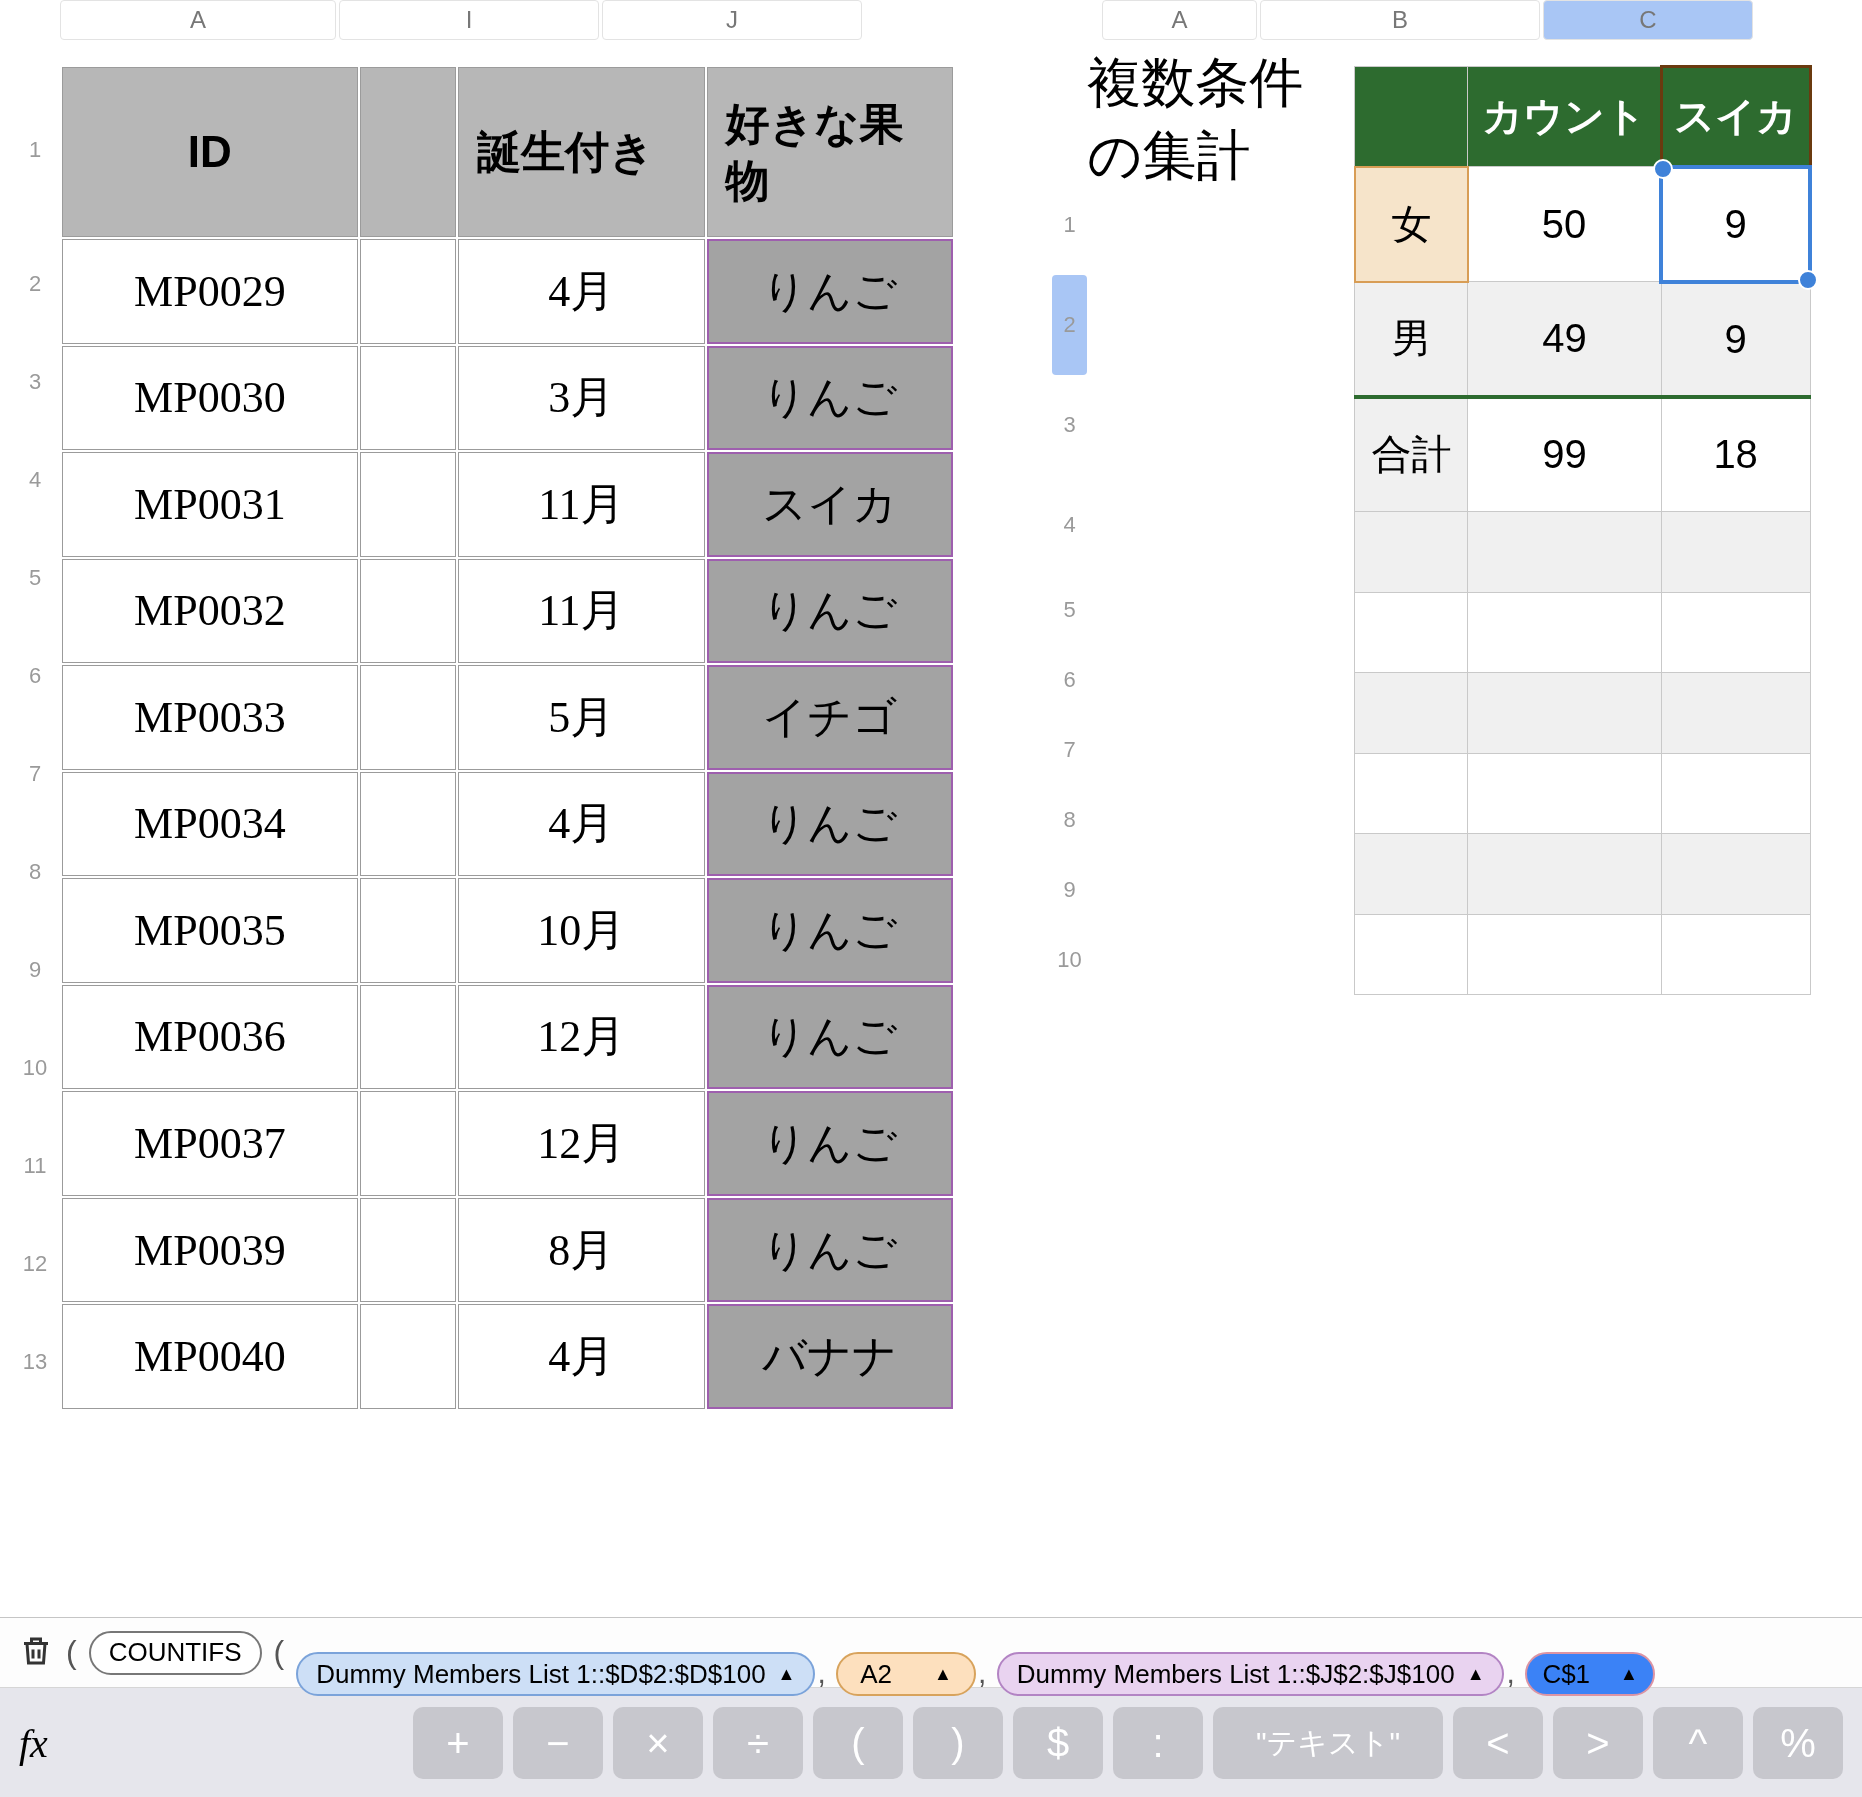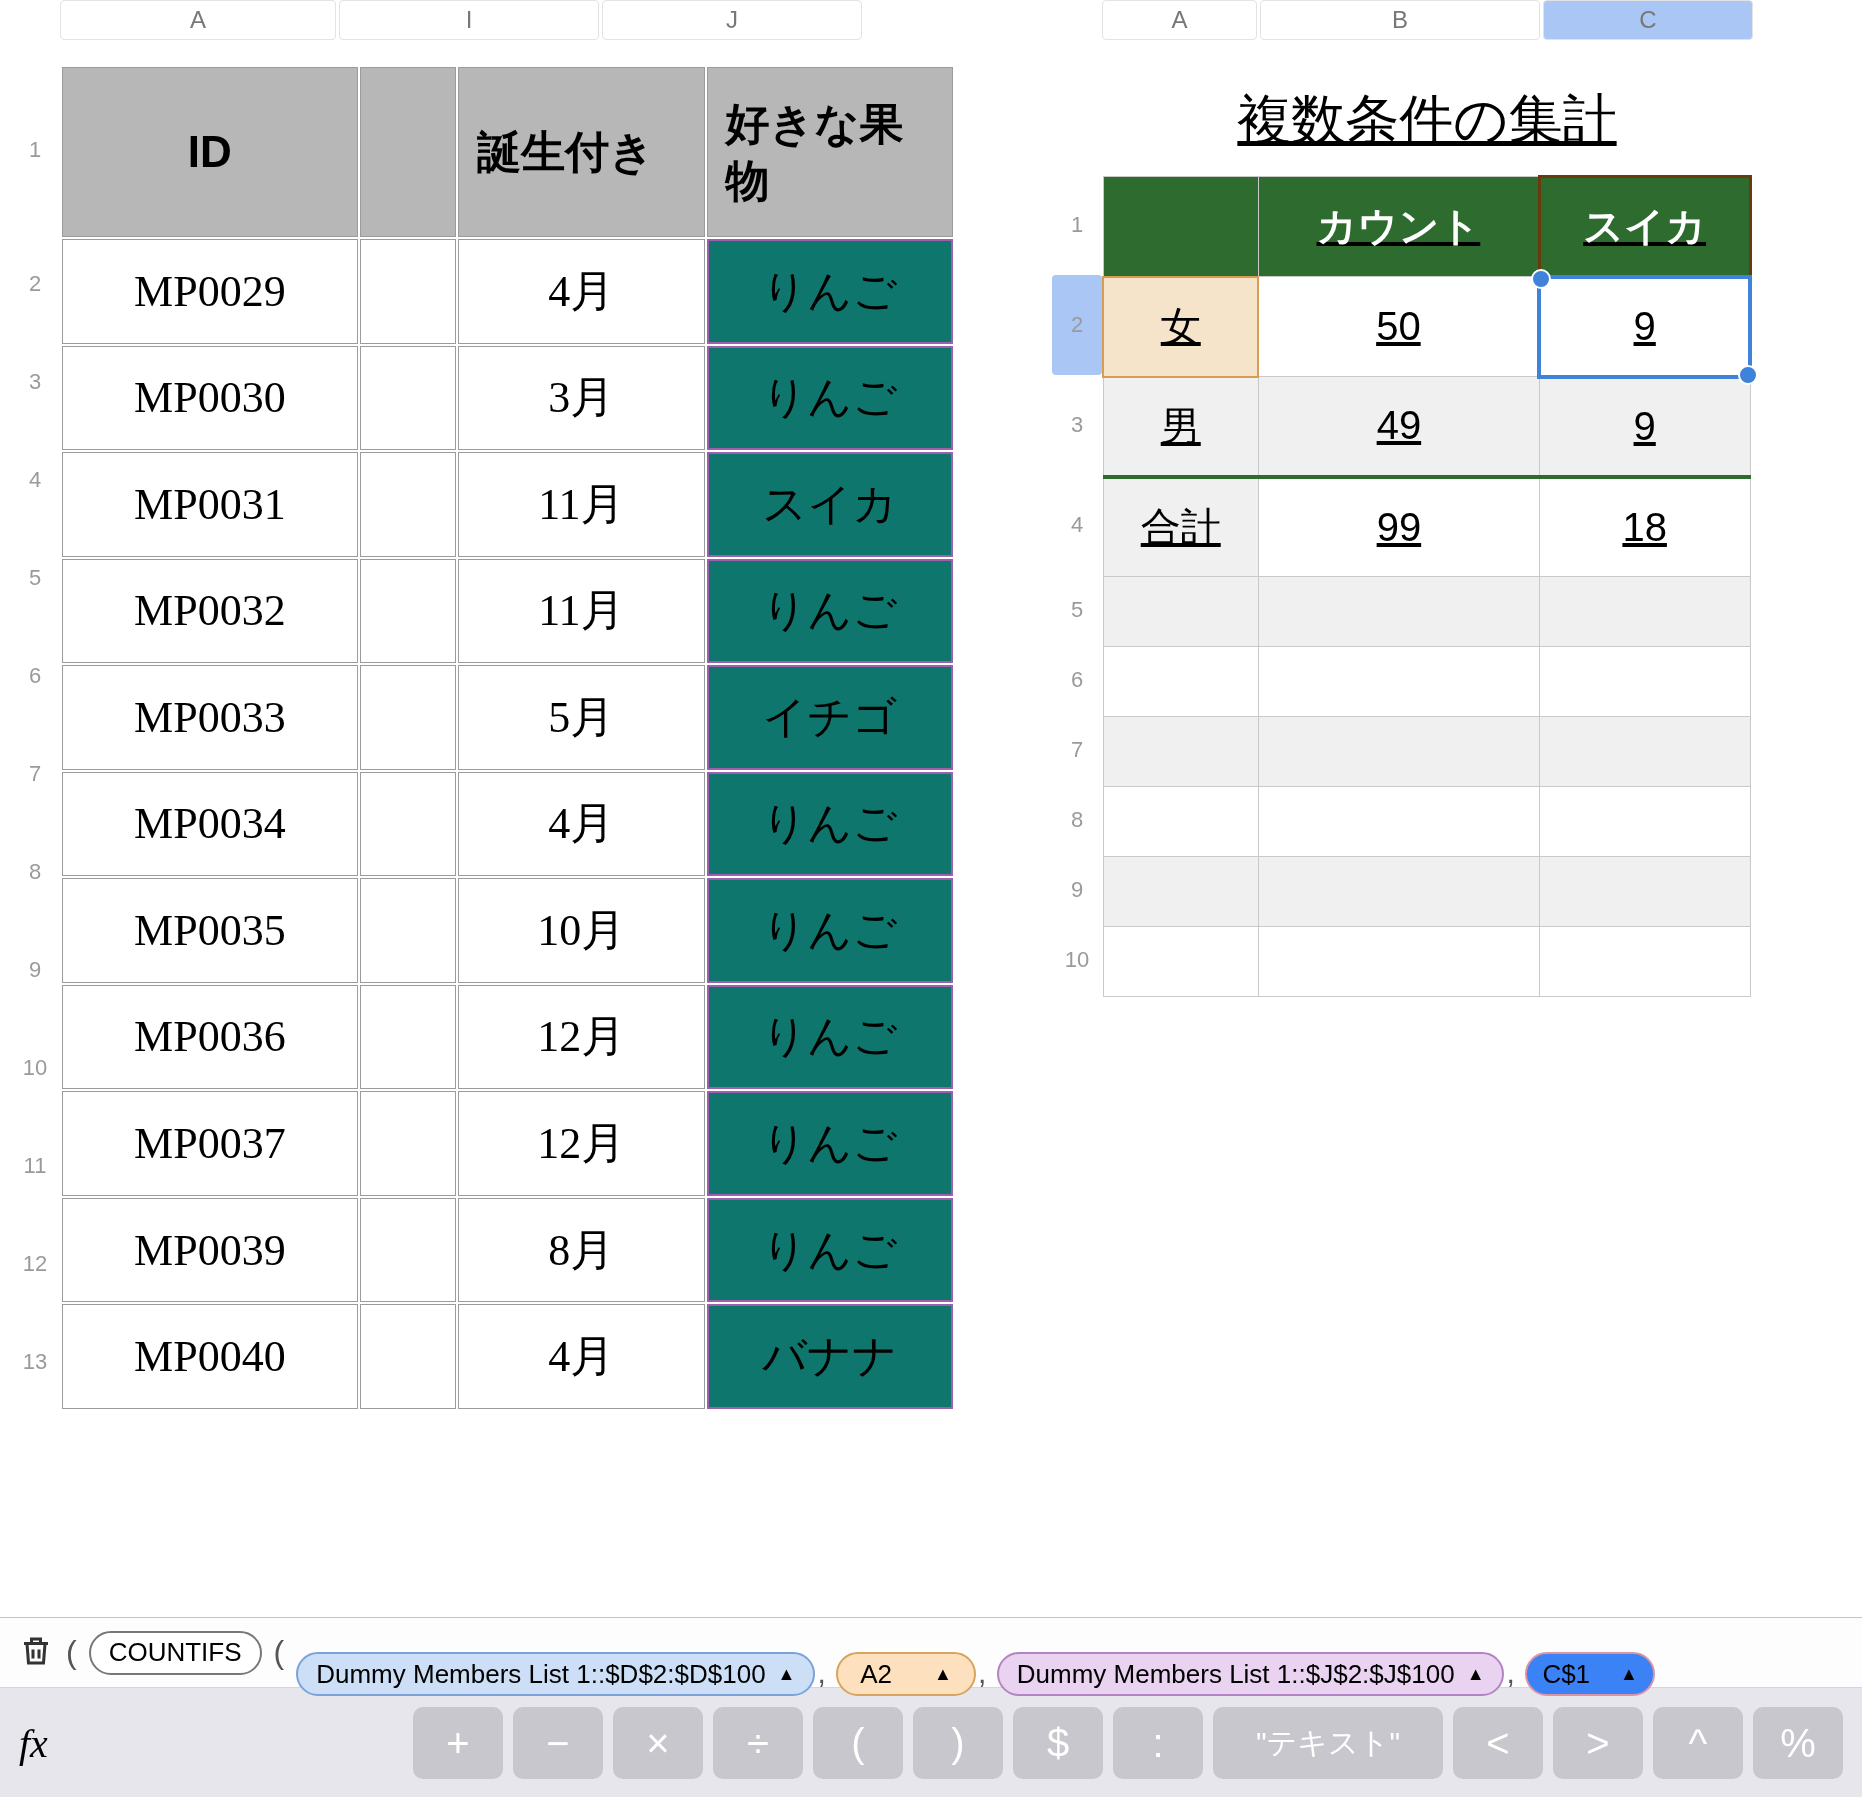--- a/index.html
+++ b/index.html
@@ -82,21 +82,21 @@
     padding: 10px 18px;
     line-height: 1.3;
   }
   .left-grid .narrow { width: 90px; padding: 0; }
   .left-grid .colA { width: 276px; }
   .left-grid .colI { width: 230px; }
   .left-grid .colJ { width: 230px; }
   .left-grid .id-th { text-align: center; }
 
   .left-grid .fruit {
-    background: #0f766e;
+    background: #a3a3a3;
     border: 2px solid #9e5fae;
   }
 
   
   .right-table-wrap {
     position: absolute;
     left: 1052px;
     top: 0;
     width: 760px;
   }
@@ -387,21 +387,21 @@
         <div class="rowhdr">3</div>
         <div class="rowhdr">4</div>
         <div class="rowhdr shortrow">5</div>
         <div class="rowhdr shortrow">6</div>
         <div class="rowhdr shortrow">7</div>
         <div class="rowhdr shortrow">8</div>
         <div class="rowhdr shortrow">9</div>
         <div class="rowhdr shortrow">10</div>
       </div>
 
-    <div style="display:flex;flex-direction:column;text-decoration:underline;">
+    <div style="display:flex;flex-direction:row;">
       <div class="right-title">複数条件の集計</div>
       <table class="right-grid">
         <thead>
           <tr>
             <th class="colA"></th>
             <th class="colB">カウント</th>
             <th class="colC cC-hdr">スイカ</th>
           </tr>
         </thead>
         <tbody id="right-tbody">

